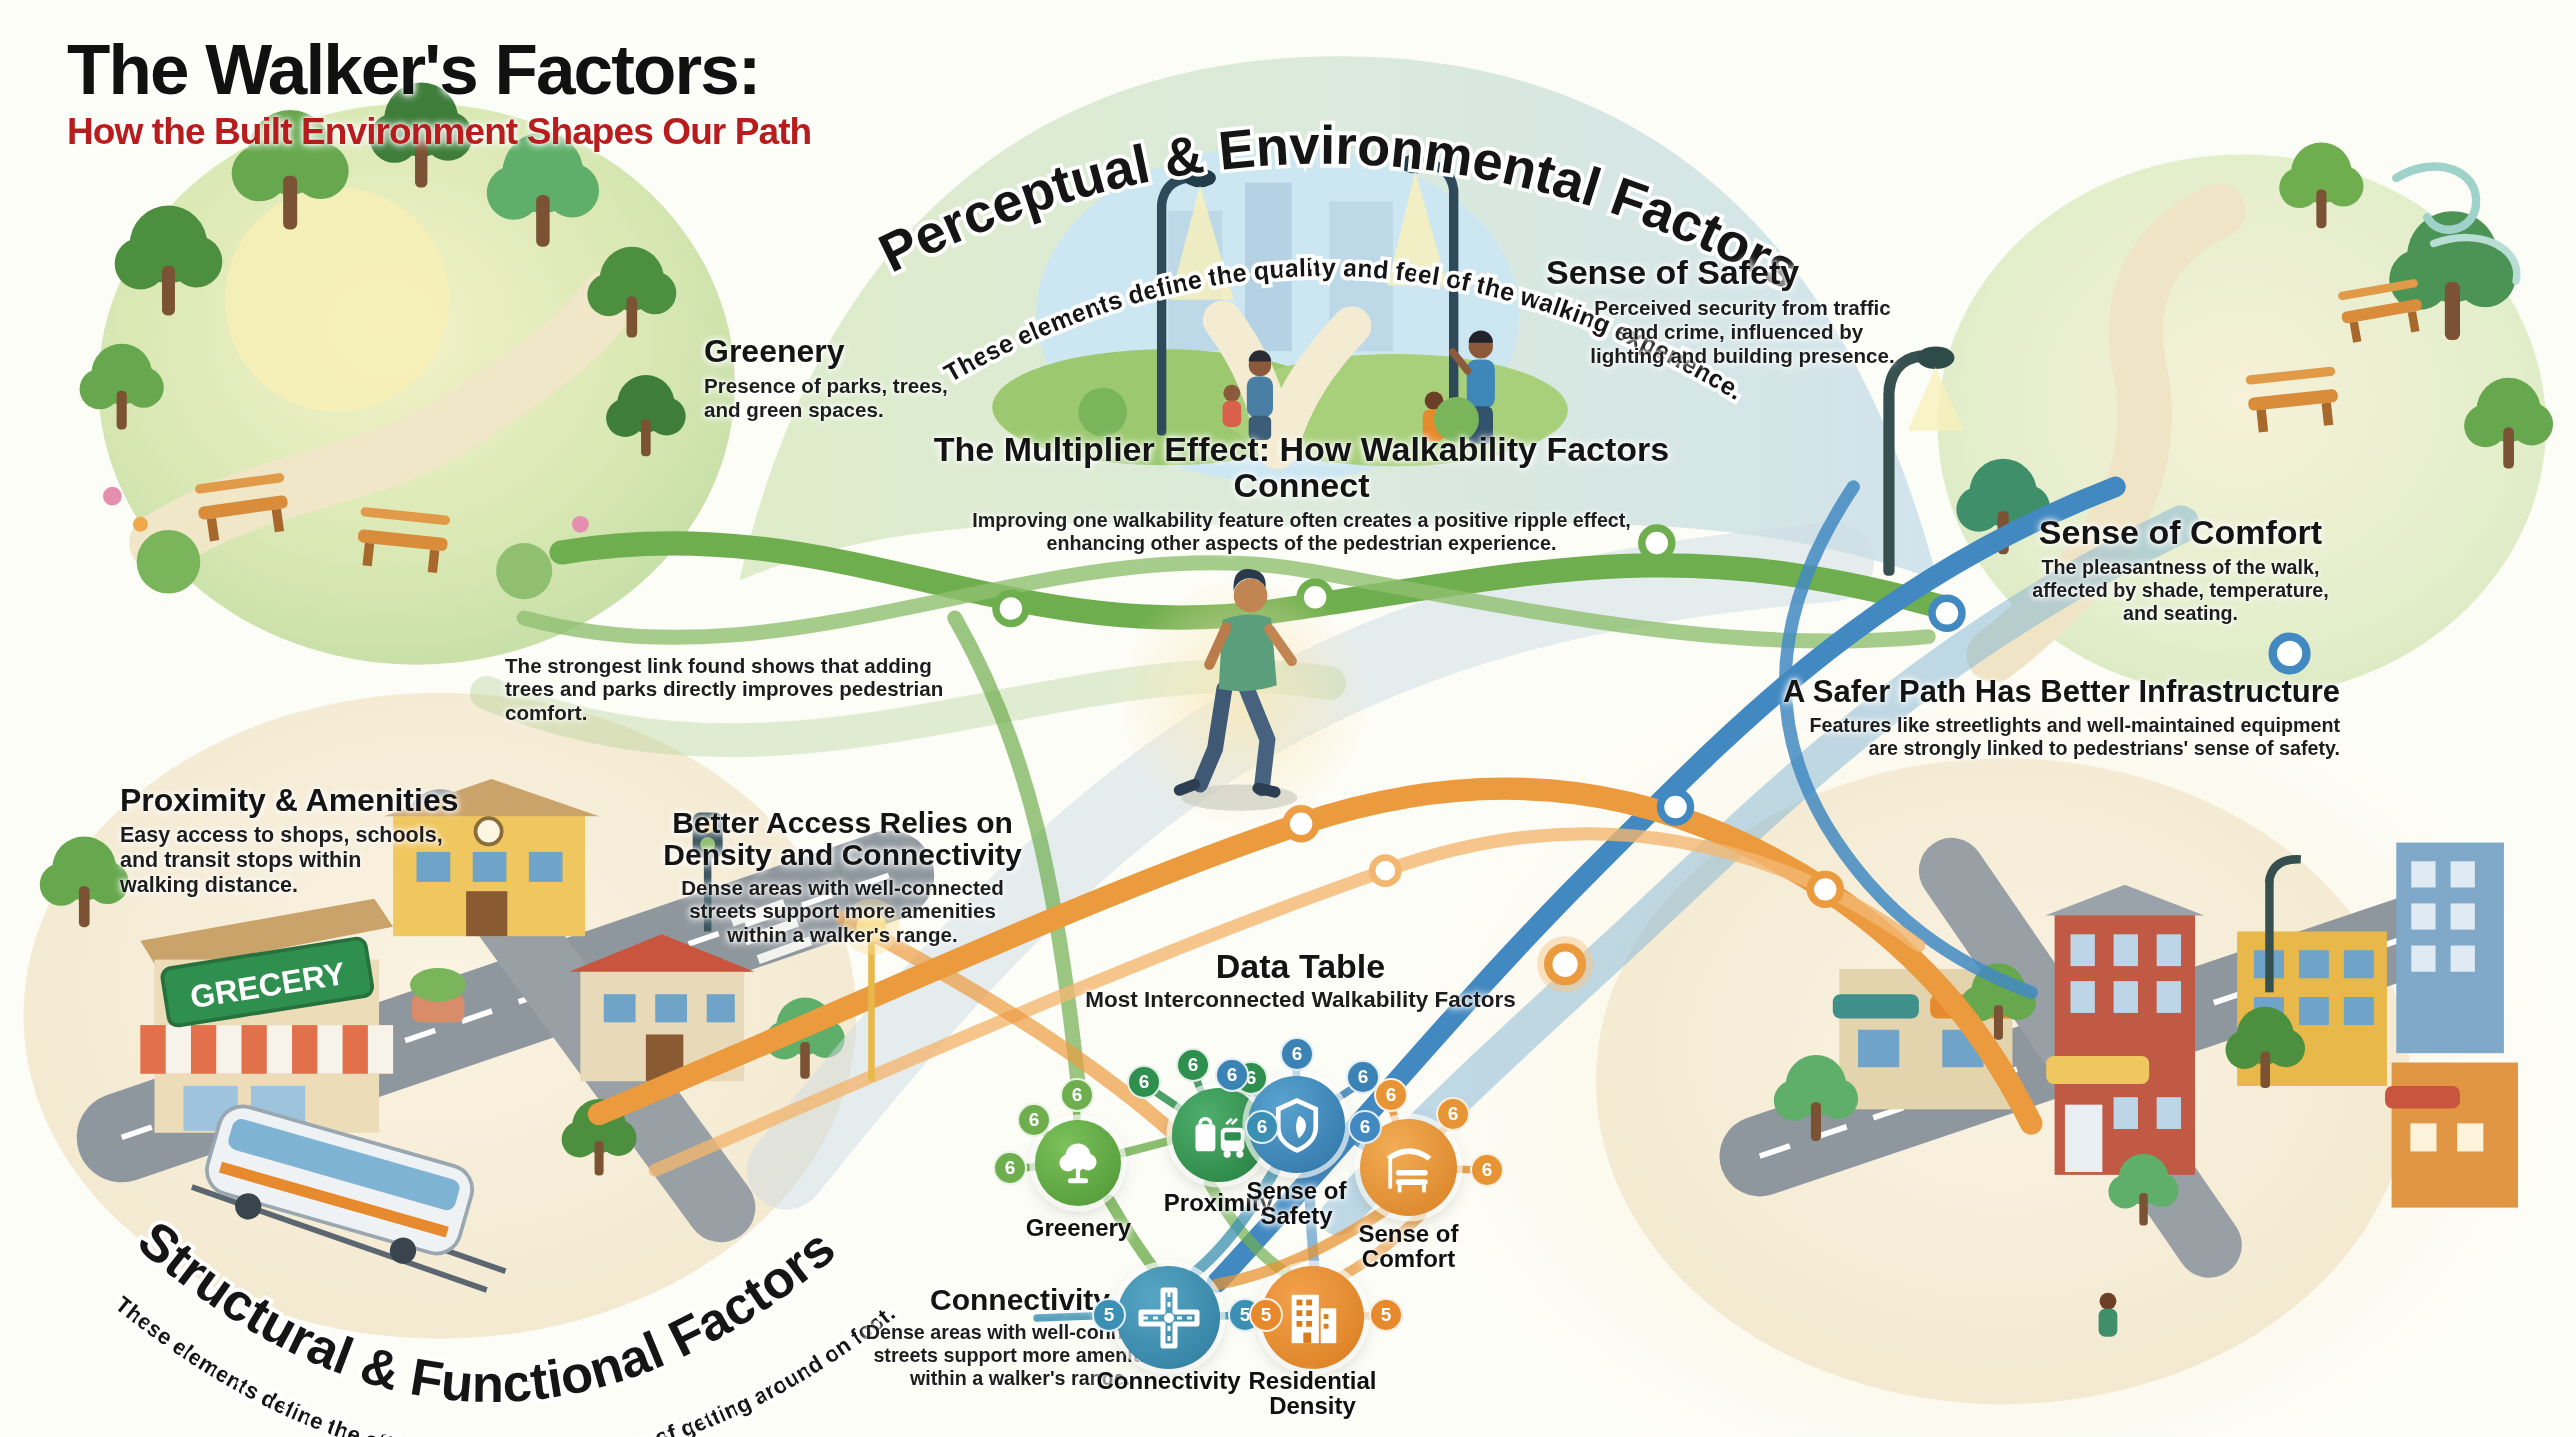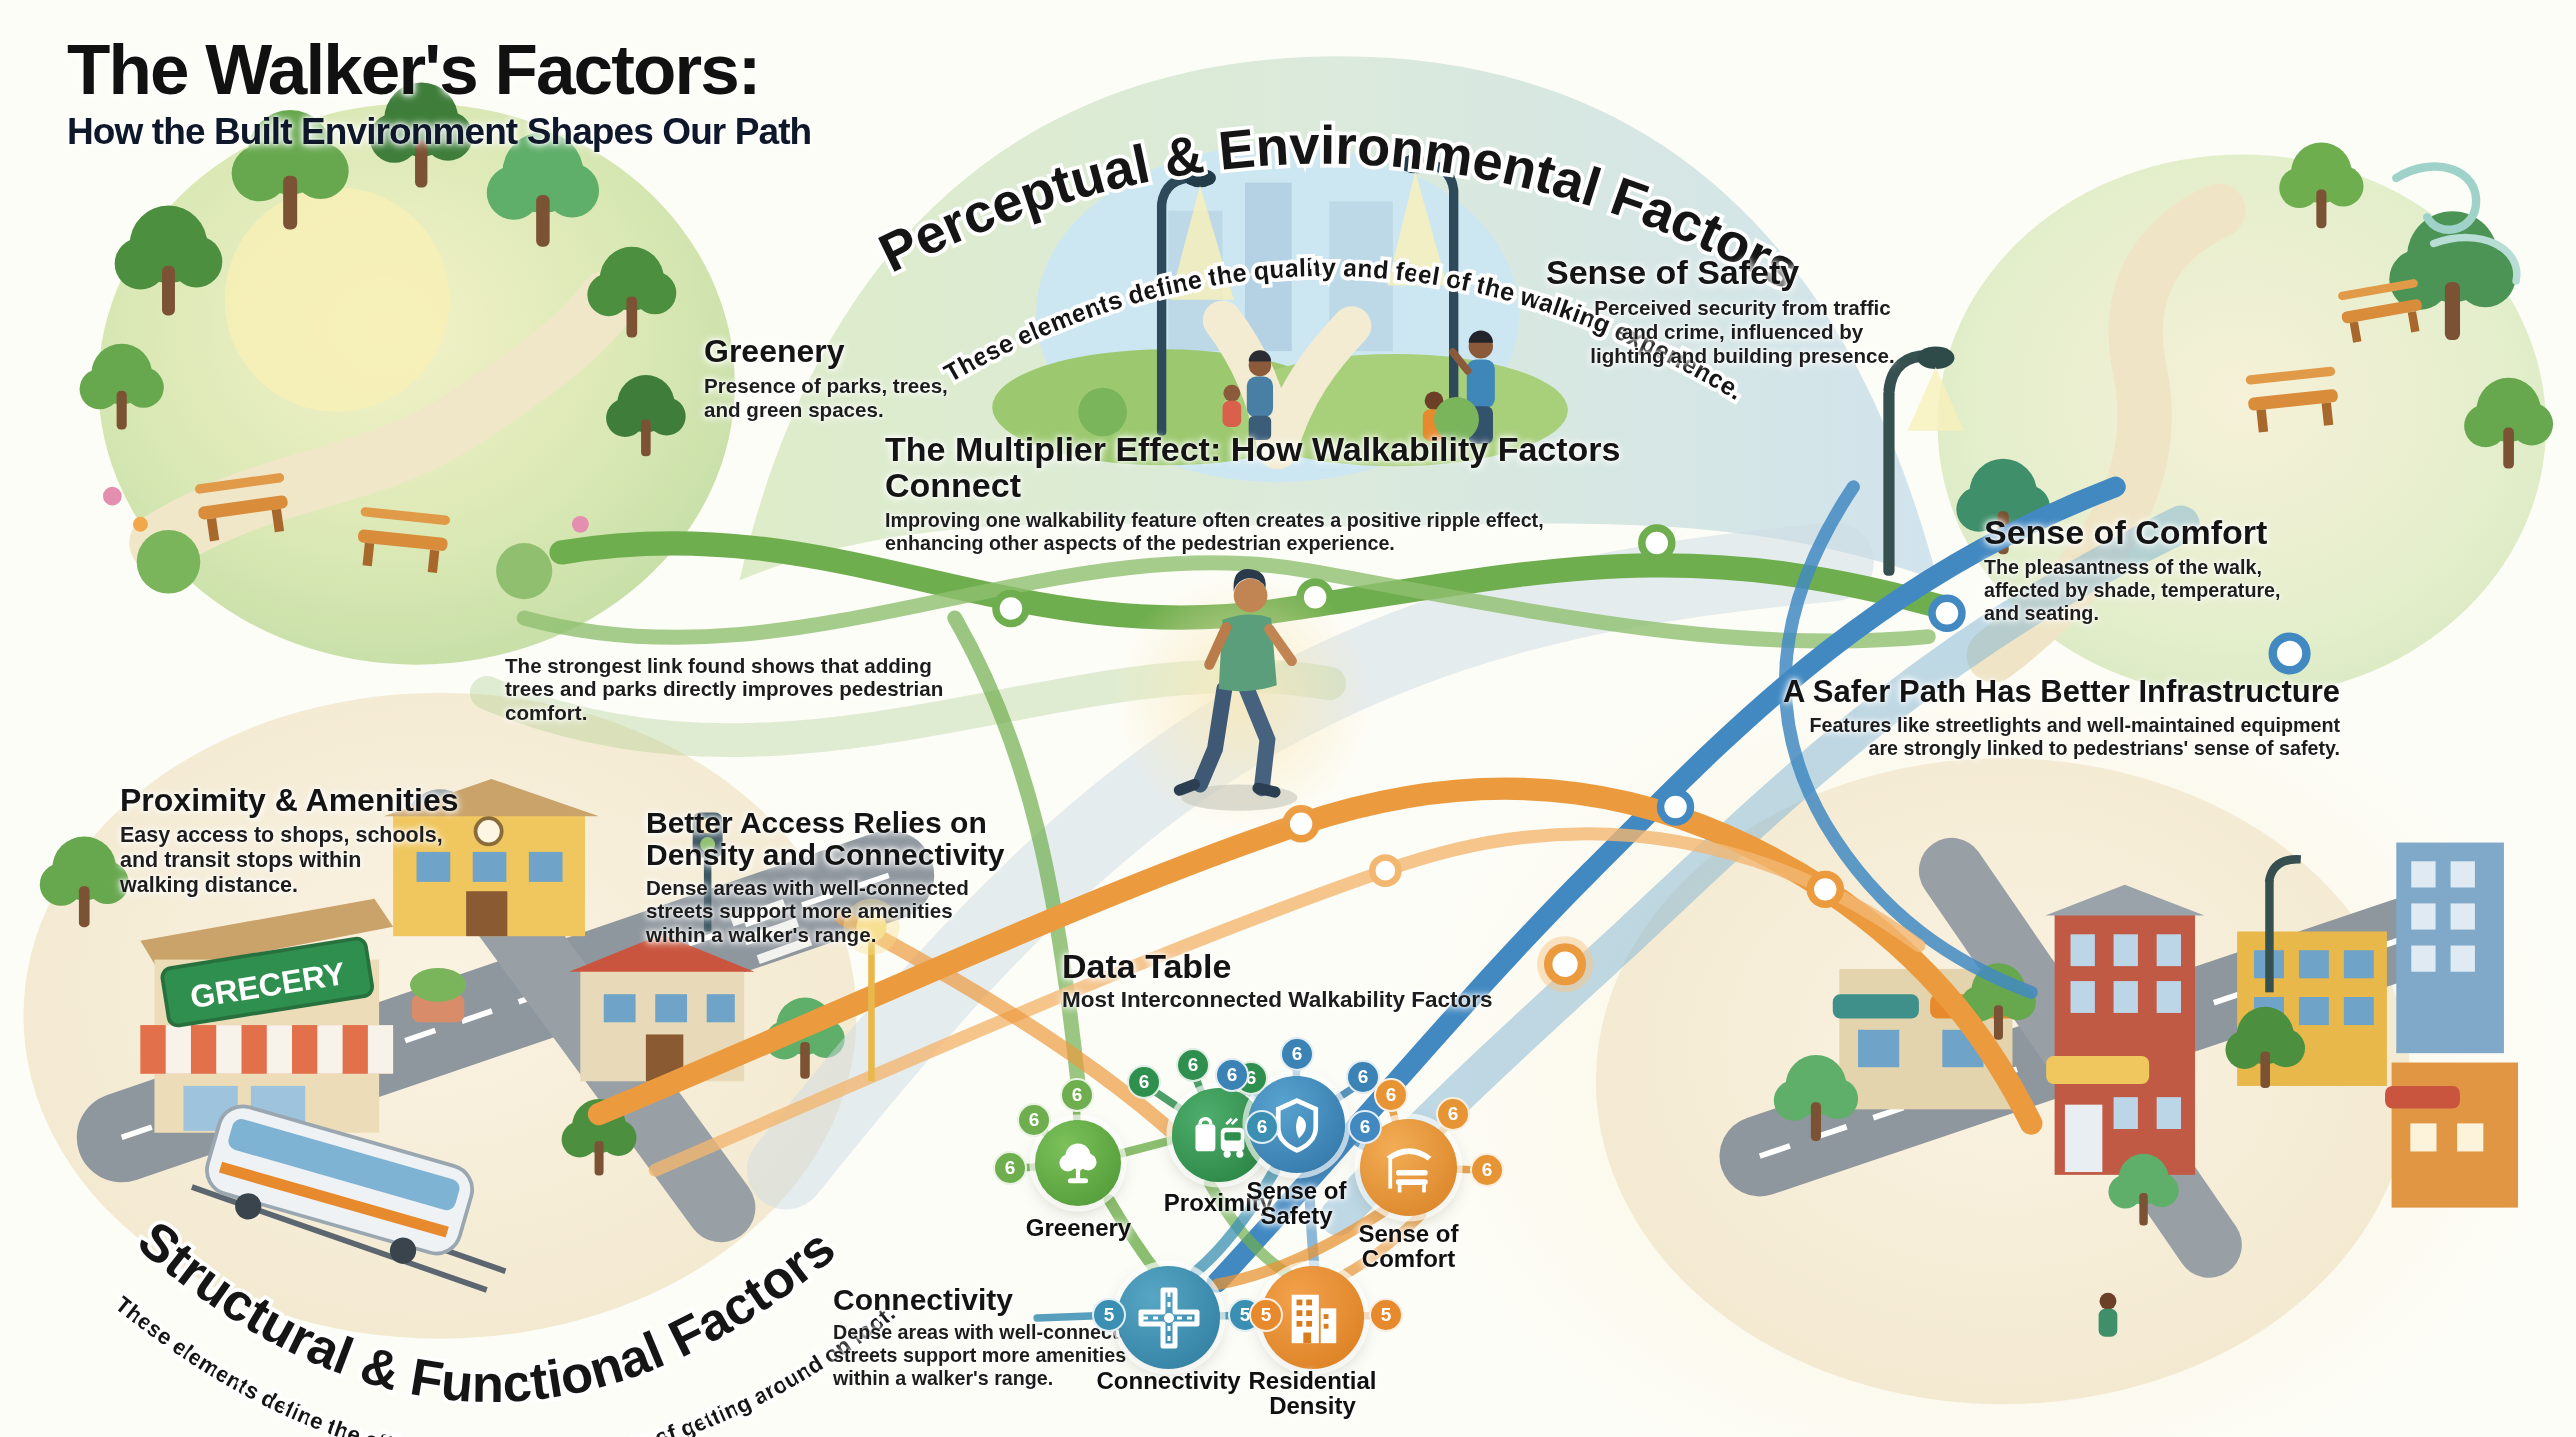--- a/index.html
+++ b/index.html
@@ -1,24 +1,24 @@
 <!DOCTYPE html>
 <html style="font-size:15px"><head>
 <meta charset="utf-8">
 <style>
   html,body{margin:0;padding:0;background:#ffffff;}
   .canvas{position:relative;width:2576px;height:1438px;overflow:hidden;background:#fdfdf8;
           font-family:"Liberation Sans",sans-serif;color:#191919;}
   .abs{position:absolute;}
   .halo{text-shadow:0 0 3.7px #fff,0 0 7.5px #fff,0 0.9px 9.4px rgba(255,255,255,.85);}
   .h-main{font-size:71px;font-weight:700;letter-spacing:-1.9px;line-height:1.0;color:#111;}
-  .h-sub{font-size:37px;font-weight:700;letter-spacing:-0.9px;margin-top:5.6px;color:#0f172a;}
+  .h-sub{font-size:37px;font-weight:700;letter-spacing:-0.9px;margin-top:5.6px;color:#b91c1c;}
   .callout-h{font-weight:700;line-height:1.05;white-space:pre-line;color:#141414;}
   .callout-b{font-weight:700;line-height:1.16;white-space:pre-line;color:#1d1d1d;margin-top:5.6px;}
-  .center{text-align:left;}
+  .center{text-align:center;}
   .node{position:absolute;border-radius:50%;display:flex;align-items:center;justify-content:center;
         box-shadow:0 0 0 5.6px rgba(255,255,255,.65), 0 5.6px 17px rgba(60,80,40,.25);}
   .node svg{display:block;}
   .node-label{position:absolute;font-weight:700;font-size:24px;line-height:1.04;text-align:center;
               white-space:pre-line;color:#101010;}
   .bubble{position:absolute;width:34px;height:34px;border-radius:50%;display:flex;align-items:center;
           justify-content:center;color:#fff;font-weight:700;font-size:19px;
           border:2.8px solid rgba(255,255,255,.85);box-sizing:border-box;}
   .curved{font-weight:700;fill:#151515;stroke:#ffffff;stroke-width:8px;paint-order:stroke;
           font-family:"Liberation Sans",sans-serif;}

